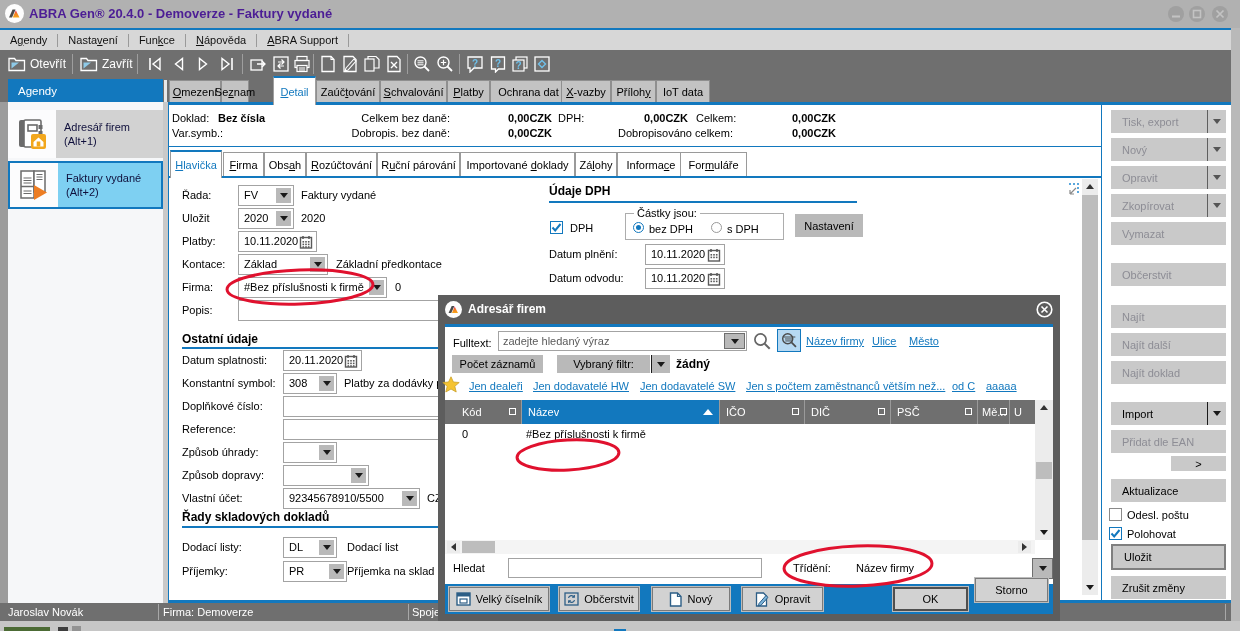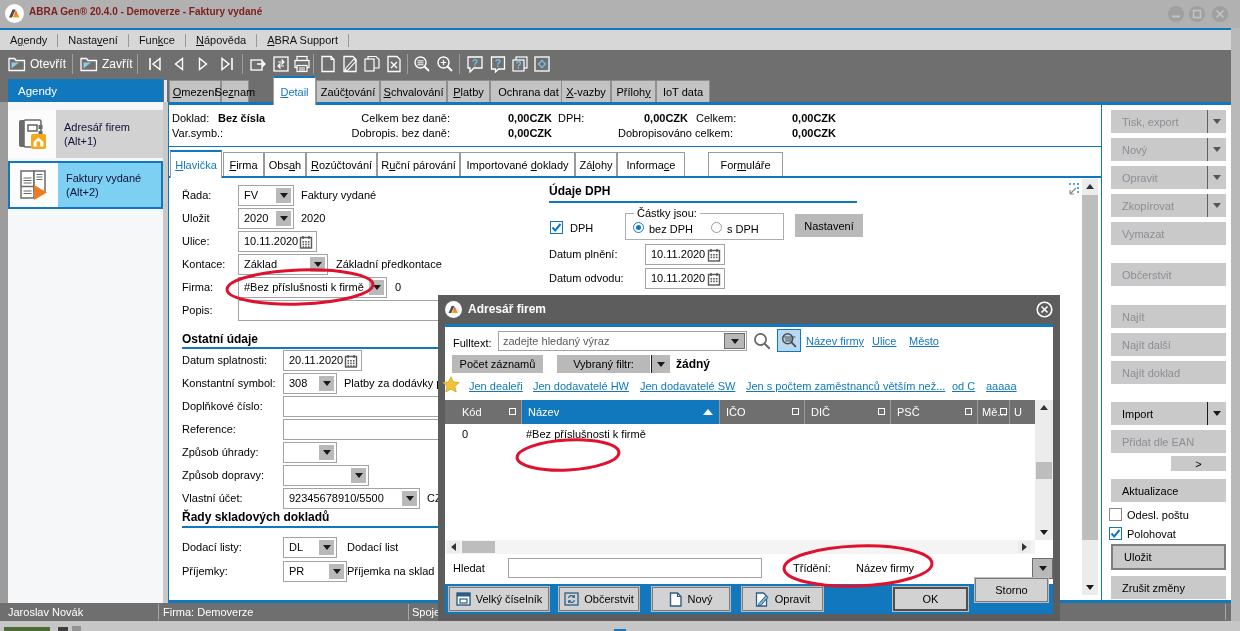--- a/index.html
+++ b/index.html
@@ -4,21 +4,21 @@
 <style>
 * { margin:0; padding:0; box-sizing:border-box; }
 html,body { background:#c9c9c9; }
 body { font-family:"Liberation Sans", sans-serif; }
 .screen { position:relative; width:1240px; height:631px; overflow:hidden; font-size:11px; color:#000; background:#c9c9c9; }
 .abs { position:absolute; }
 .t { position:absolute; white-space:nowrap; }
 .b { font-weight:bold;text-align:right; }
 u { text-decoration:underline; }
 .titlebar { position:absolute; left:0; top:0; width:1240px; height:28px; background:#b1b1b1; }
-.title-text { position:absolute; left:29px; top:6px; font-size:10px; font-weight:bold; color:#7f1d1d; white-space:nowrap; }
+.title-text { position:absolute; left:29px; top:6px; font-size:13px; font-weight:bold; color:#4c1d95; white-space:nowrap; }
 .winctl { position:absolute; top:6px; width:16px; height:16px; border-radius:50%; background:#a0a0a0; display:flex; align-items:center; justify-content:center; }
 .blueline { position:absolute; background:#1278be; }
 .menubar { position:absolute; left:0; top:30px; width:1240px; height:20px; background:#d7d7d7; display:flex; align-items:center; }
 .menu-item { padding:0 10px; height:20px; display:flex; align-items:center; color:#111; }
 .menu-sep { width:1px; height:13px; background:#9a9a9a; }
 .toolband { position:absolute; left:0; top:50px; width:1240px; height:52px; background:#6f6f6f; }
 .tb-btn { position:absolute; top:54px; height:20px; display:flex; align-items:center; gap:4px; color:#fff; font-size:12px; }
 .tb-sep { position:absolute; top:54px; width:1px; height:20px; background:#9e9e9e; }
 .tb-ico { position:absolute; top:55px; width:18px; height:18px; }
 .tabband-line { position:absolute; left:168px; top:102px; width:1063px; height:3px; background:#1278be; }
@@ -343,41 +343,41 @@
     </div>
 <div class="itab" style="left:460px;width:115px">
       <span>Importované <u>d</u>oklady</span>
     </div>
 <div class="itab" style="left:575px;width:42px">
       <span>Zá<u>l</u>ohy</span>
     </div>
 <div class="itab" style="left:617px;width:68px">
       <span>Informa<u>c</u>e</span>
     </div>
-<div class="itab" style="left:708px;width:75px">
+<div class="itab" style="left:680px;width:67px">
       <span>For<u>m</u>uláře</span>
     </div>
 
 <div class="lbl" style="left:182px;top:189px">Řada:</div>
 <div class="fld" style="left:238px;top:185px;width:56px">
       <span class="val">FV</span>
       <span class="cbtn">
         <span class="tri-d"></span>
       </span>
     </div>
 <div class="lbl" style="left:301px;top:189px">Faktury vydané</div>
 <div class="lbl" style="left:182px;top:212px">Uložit</div>
 <div class="fld" style="left:238px;top:208px;width:56px">
       <span class="val">2020</span>
       <span class="cbtn">
         <span class="tri-d"></span>
       </span>
     </div>
 <div class="lbl" style="left:301px;top:212px">2020</div>
-<div class="lbl" style="left:182px;top:235px">Ulice:</div>
+<div class="lbl" style="left:182px;top:235px">Platby:</div>
 <div class="fld" style="left:238px;top:231px;width:79px">
       <span class="val">10.11.2020</span>
       <span class="calb">
         <svg width="14" height="14" viewBox="0 0 14 14">
           <rect x="1.5" y="2.5" width="11" height="10.5" fill="none" stroke="#5a5a5a" stroke-width="1.4"></rect>
           <path d="M4 1 v3 M10 1 v3" stroke="#5a5a5a" stroke-width="1.6"></path>
           <g fill="#5a5a5a">
             <rect x="3.5" y="6" width="1.6" height="1.6"></rect>
             <rect x="6.2" y="6" width="1.6" height="1.6"></rect>
             <rect x="8.9" y="6" width="1.6" height="1.6"></rect>

